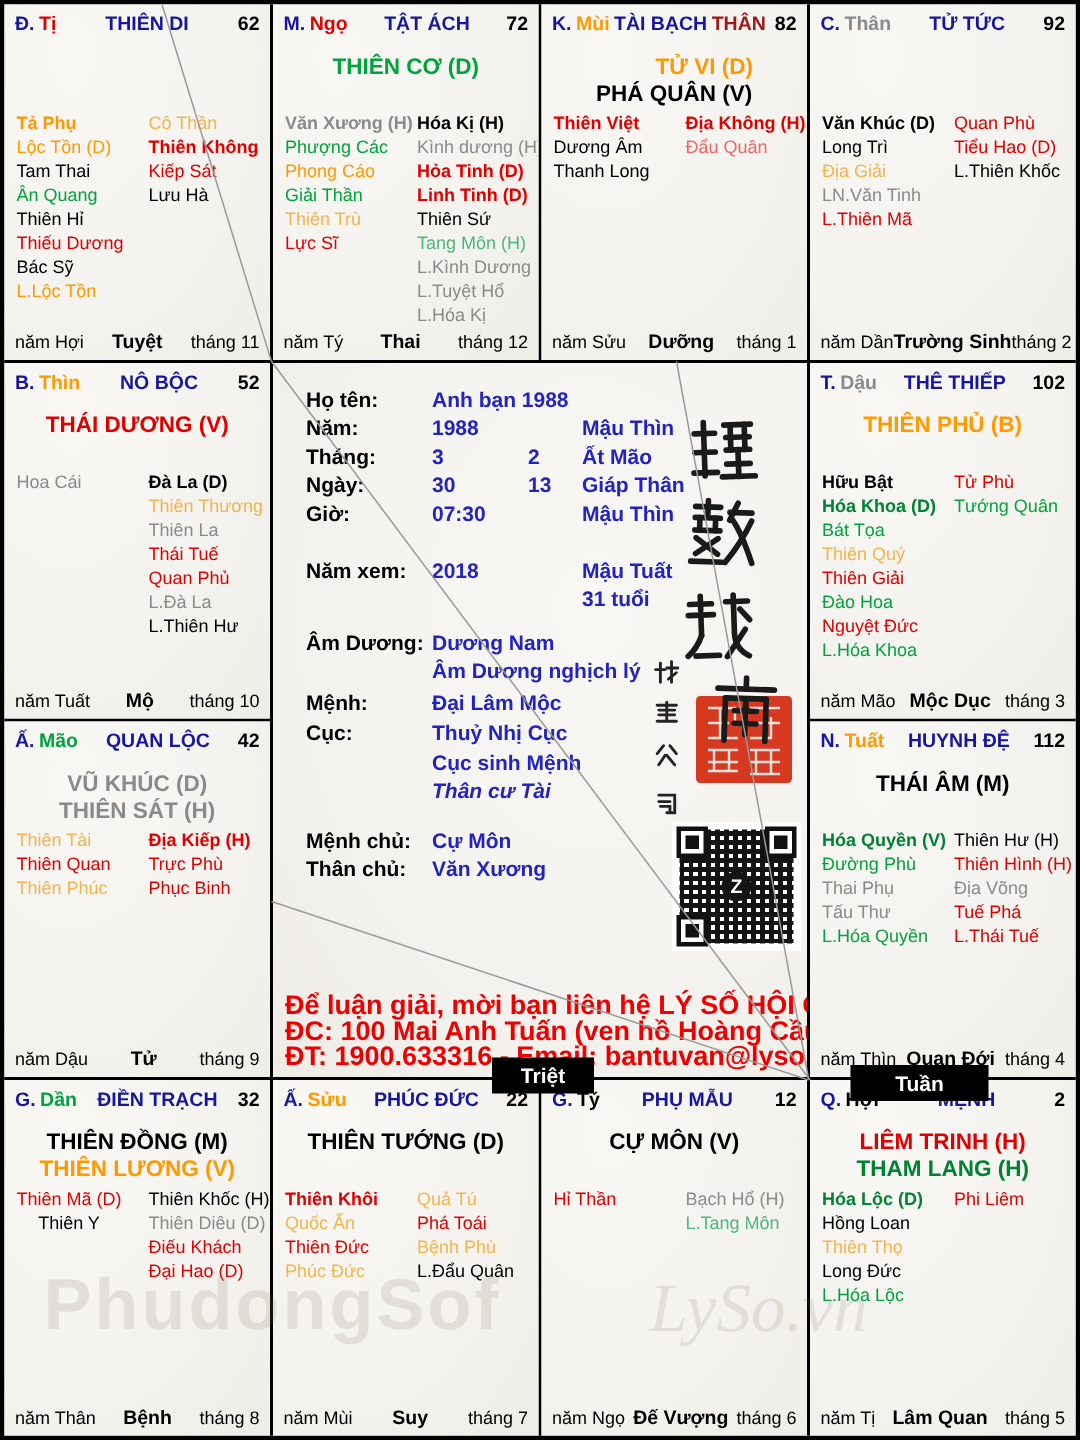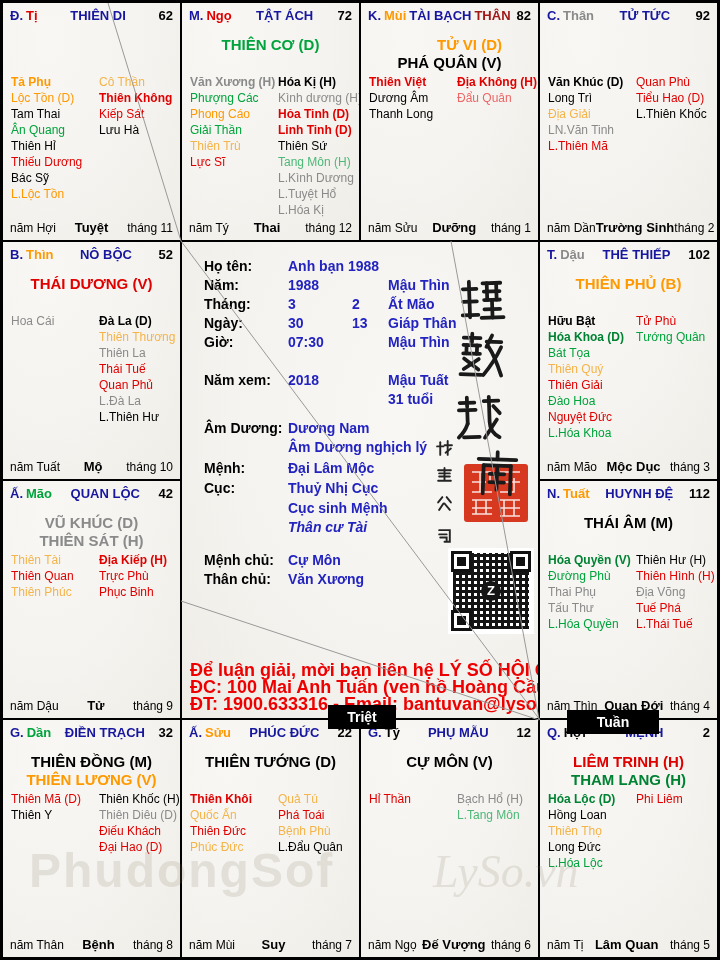--- a/index.html
+++ b/index.html
@@ -309,21 +309,21 @@
           <span class="hname">ĐIỀN TRẠCH</span>
           <span class="hnum">32</span>
         </div>
         <div class="mains">
           <div style="color: rgb(0, 0, 0);">THIÊN ĐỒNG (M)</div>
           <div style="color: rgb(255, 153, 0);">THIÊN LƯƠNG (V)</div>
         </div>
         <div class="cols">
           <div class="colL">
             <div class="st" style="color: rgb(224, 0, 0);">Thiên Mã (D)</div>
-            <div class="st" style="color: rgb(0, 0, 0);">Thiên Y</div>
+            <div class="st" style="color: rgb(0, 0, 0); text-align: center;">Thiên Y</div>
           </div>
           <div class="colR">
             <div class="st" style="color: rgb(0, 0, 0);">Thiên Khốc (H)</div>
             <div class="st" style="color: rgb(138, 138, 138);">Thiên Diêu (D)</div>
             <div class="st" style="color: rgb(224, 0, 0);">Điếu Khách</div>
             <div class="st" style="color: rgb(224, 0, 0);">Đại Hao (D)</div>
           </div>
         </div>
         <div class="ftr">
           <span>năm Thân</span>

